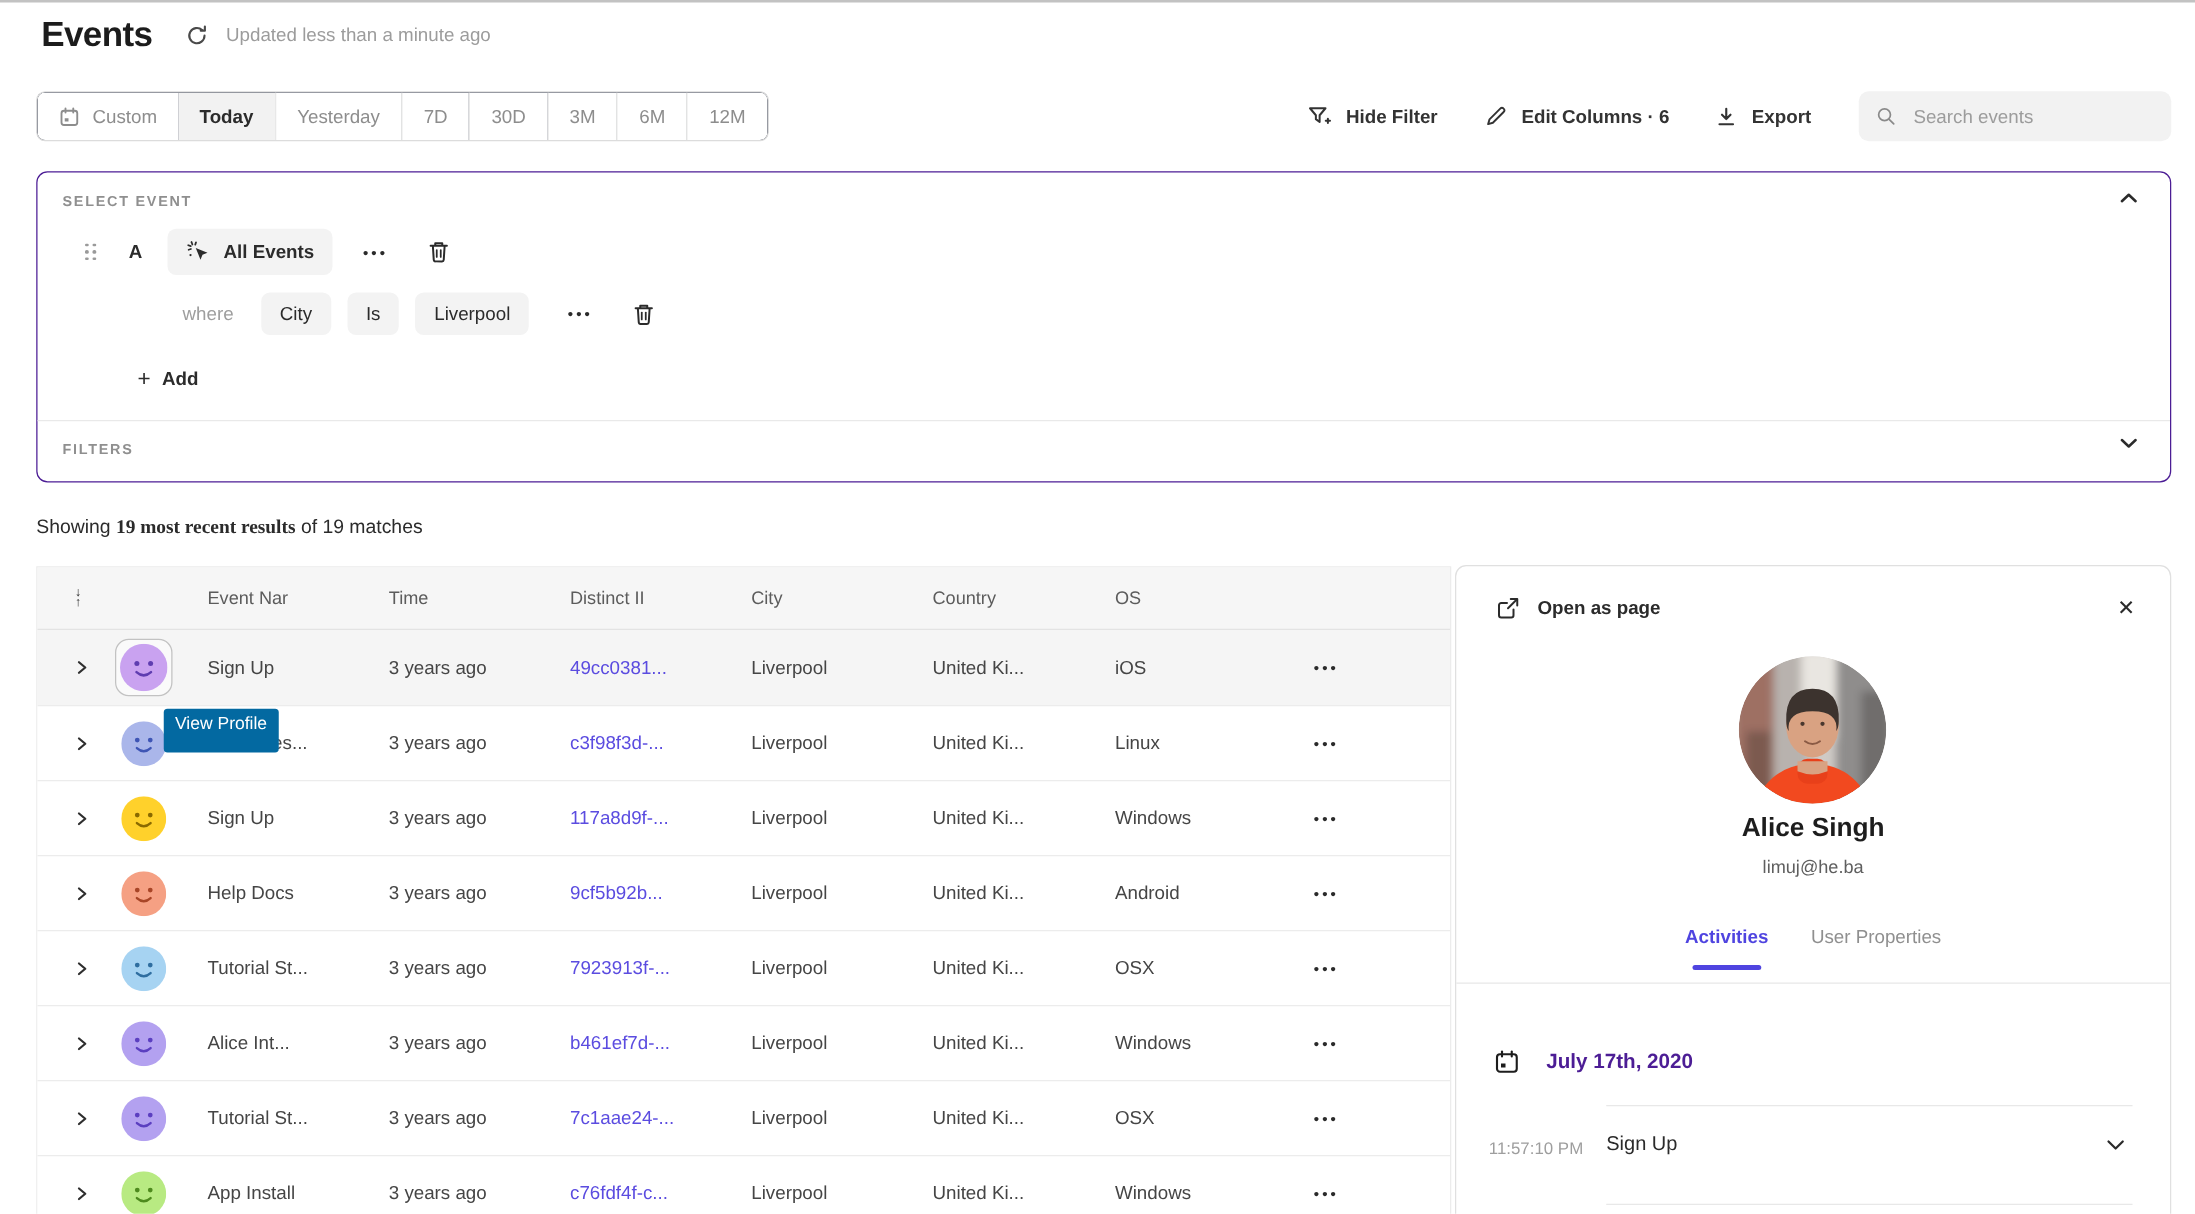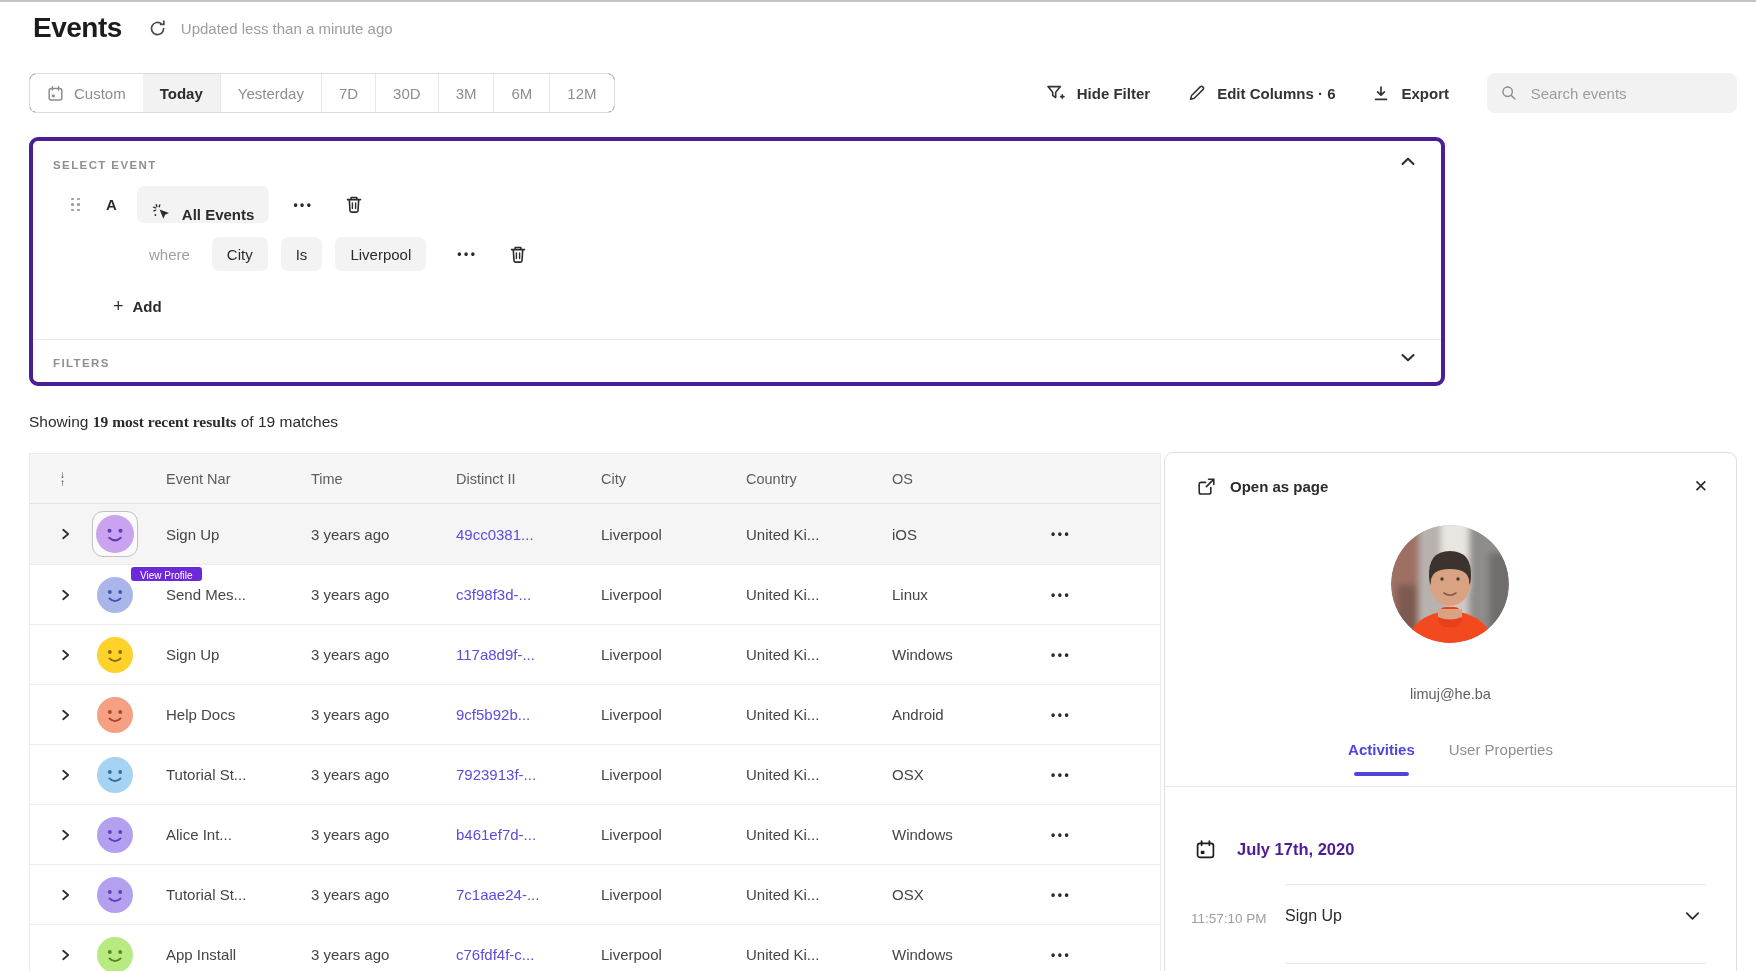--- a/index.html
+++ b/index.html
@@ -28,32 +28,32 @@
   .right-tools { display:flex; align-items:center; gap:38px; }
   .tool-btn { display:flex; align-items:center; gap:12px; font-size:15px; font-weight:bold;
               color:#333; cursor:pointer; white-space:nowrap; }
   .search-box { width:250px; height:40px; background:#f2f2f2; border-radius:8px;
                 display:flex; align-items:center; gap:12px; padding:0 14px; }
   .search-box input { border:none; background:transparent; outline:none; font-size:15px;
                       color:#3c3c3c; width:100%; font-family:"Liberation Sans",sans-serif; }
   .search-box input::placeholder { color:#9c9c9c; }
 
   
-  .query-card { position:absolute; left:29px; top:137px; width:1416px; height:249px;
-                border:4px solid #4c1d95; border-radius:9px; background:#fff; }
+  .query-card { position:absolute; left:29px; top:137px; width:1708px; height:249px;
+                border:1px solid #4c1d95; border-radius:9px; background:#fff; }
   .section-label { font-size:11.5px; letter-spacing:1.4px; color:#8f8f8f; font-weight:bold; }
   .qc-select-label { position:absolute; left:20px; top:18px; }
   .qc-collapse { position:absolute; right:26px; top:16px; cursor:pointer; }
   .event-row { position:absolute; left:34px; top:45px; display:flex; align-items:center; }
   .drag-handle { display:grid; grid-template-columns:3px 3px; grid-gap:3px; cursor:grab; padding:4px; }
   .drag-handle i { width:2.6px; height:2.6px; border-radius:50%; background:#9a9a9a; }
   .row-letter { font-weight:bold; font-size:15px; margin:0 20px 0 22px; color:#2b2b2b; }
   .chip { background:#f3f3f3; border-radius:7px; height:37px; display:flex; align-items:center;
           padding:0 15px; font-size:15px; color:#2b2b2b; cursor:pointer; }
-  .chip.event-chip { font-weight:bold; gap:10px;align-items:flex-end; }
+  .chip.event-chip { font-weight:bold; gap:10px; }
   .more-dots { font-size:12px; letter-spacing:2.5px; font-weight:bold; color:#2b2b2b;
                cursor:pointer; padding:6px; }
   .icon-btn { cursor:pointer; display:flex; align-items:center; padding:4px; }
   .where-row { position:absolute; left:116px; top:96px; display:flex; align-items:center; }
   .where-label { font-size:15px; color:#9e9e9e; margin-right:22px; }
   .where-row .chip { height:34px; margin-right:13px; }
   .add-btn { position:absolute; left:76px; top:150px; display:flex; align-items:center; gap:9px;
              font-size:15px; font-weight:bold; color:#2b2b2b; cursor:pointer; padding:6px 4px; }
   .plus-glyph { font-size:18px; font-weight:normal; line-height:1; }
   .qc-divider { position:absolute; left:0; right:0; top:198px; border-top:1px solid #e9e9e9; }
@@ -81,22 +81,22 @@
   .c-avatar { display:flex; align-items:center; padding-left:17px; }
   .trow.hl .c-avatar { padding-left:12px; }
   .avatar-box { width:46px; height:46px; border:1px solid #c2c2c2; border-radius:11px;
                 display:flex; align-items:center; justify-content:center; background:#fafafa; }
   .c-text { padding-left:24px; font-size:15px; color:#454545; white-space:nowrap; overflow:hidden; }
   .c-id { color:#5b4ce0; cursor:pointer; }
   .c-dots { padding-left:28px; font-size:12px; letter-spacing:2.5px; font-weight:bold;
             color:#2b2b2b; cursor:pointer; }
 
   
-  .tooltip { position:absolute; left:131px; top:567px; background:#6d28d9; color:#fff;
-             font-size:10px; padding:3px 9px 0; border-radius:3px; z-index:6; white-space:nowrap; }
+  .tooltip { position:absolute; left:131px; top:567px; background:#0369a1; color:#fff;
+             font-size:14px; padding:3px 9px 16px; border-radius:3px; z-index:6; white-space:nowrap; }
 
   
   .profile-panel { position:absolute; left:1164px; top:452px; width:573px; height:530px;
                    border:1px solid #e0e0e0; border-radius:9px 9px 0 0; background:#fff; z-index:4; }
   .panel-head { position:absolute; top:24px; left:32px; right:28px; display:flex;
                 justify-content:space-between; align-items:center; }
   .open-page { display:flex; align-items:center; gap:14px; font-size:15px; font-weight:bold;
                color:#2b2b2b; cursor:pointer; }
   .close-btn { font-size:17px; color:#2b2b2b; cursor:pointer; line-height:1; }
   .avatar-photo { position:absolute; left:226px; top:72px; width:118px; height:118px;
@@ -500,20 +500,21 @@
         <path d="M47 84 h24 v8 q-12 5 -24 0 z" fill="#d9a282"></path>
         <ellipse cx="59" cy="56" rx="21" ry="25" fill="#d9a282"></ellipse>
         <path d="M38 52 q-1 -26 21 -26 q22 0 21 26 q0 5 -2 8 q2 -16 -19 -16 q-21 0 -19 16 q-2 -3 -2 -8 z" fill="#3c332e"></path>
         <circle cx="51" cy="54" r="1.7" fill="#4a382e"></circle>
         <circle cx="67" cy="54" r="1.7" fill="#4a382e"></circle>
         <path d="M53 68 q6 4.5 12 0" stroke="#8a5a44" stroke-width="1.6" fill="none" stroke-linecap="round"></path>
       </g>
     </svg>
   </div>
 
+  <div class="profile-name">Alice Singh</div>
   <div class="profile-email">limuj@he.ba</div>
 
   <div class="tabs">
       <div class="tab active">Activities</div>
       <div class="tab">User Properties</div>
     </div>
   <div class="tabs-divider"></div>
 
   <div class="date-row">
     <svg class="ic" width="21" height="21" viewBox="0 0 21 21">

